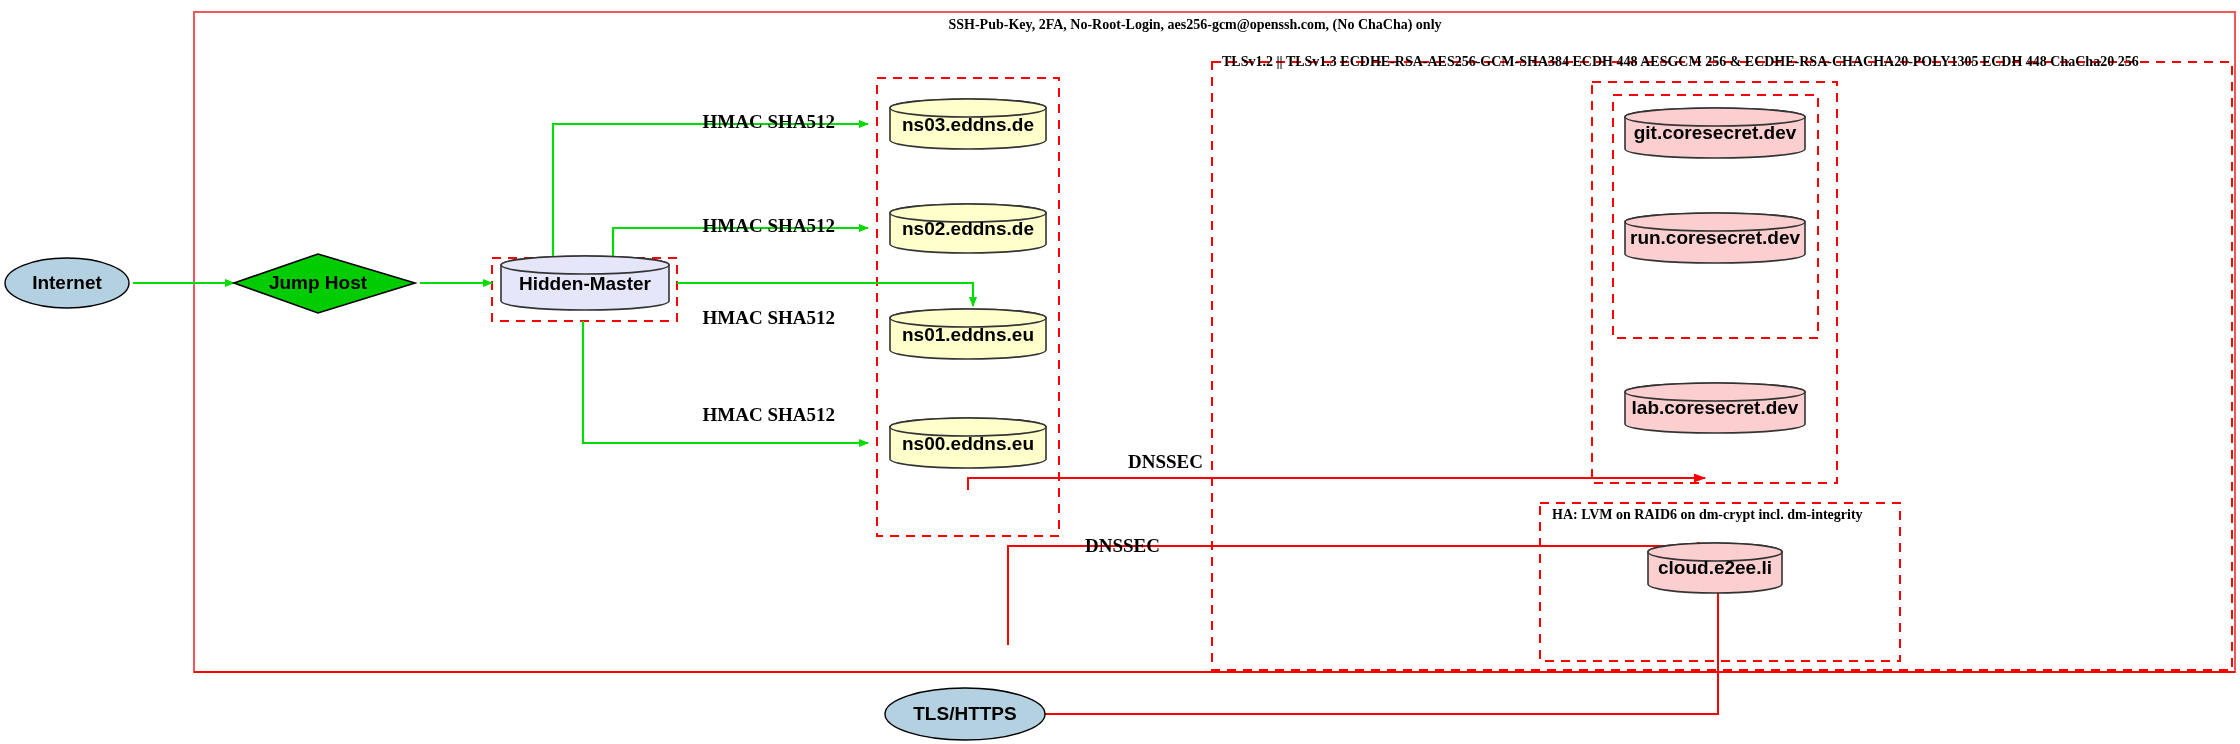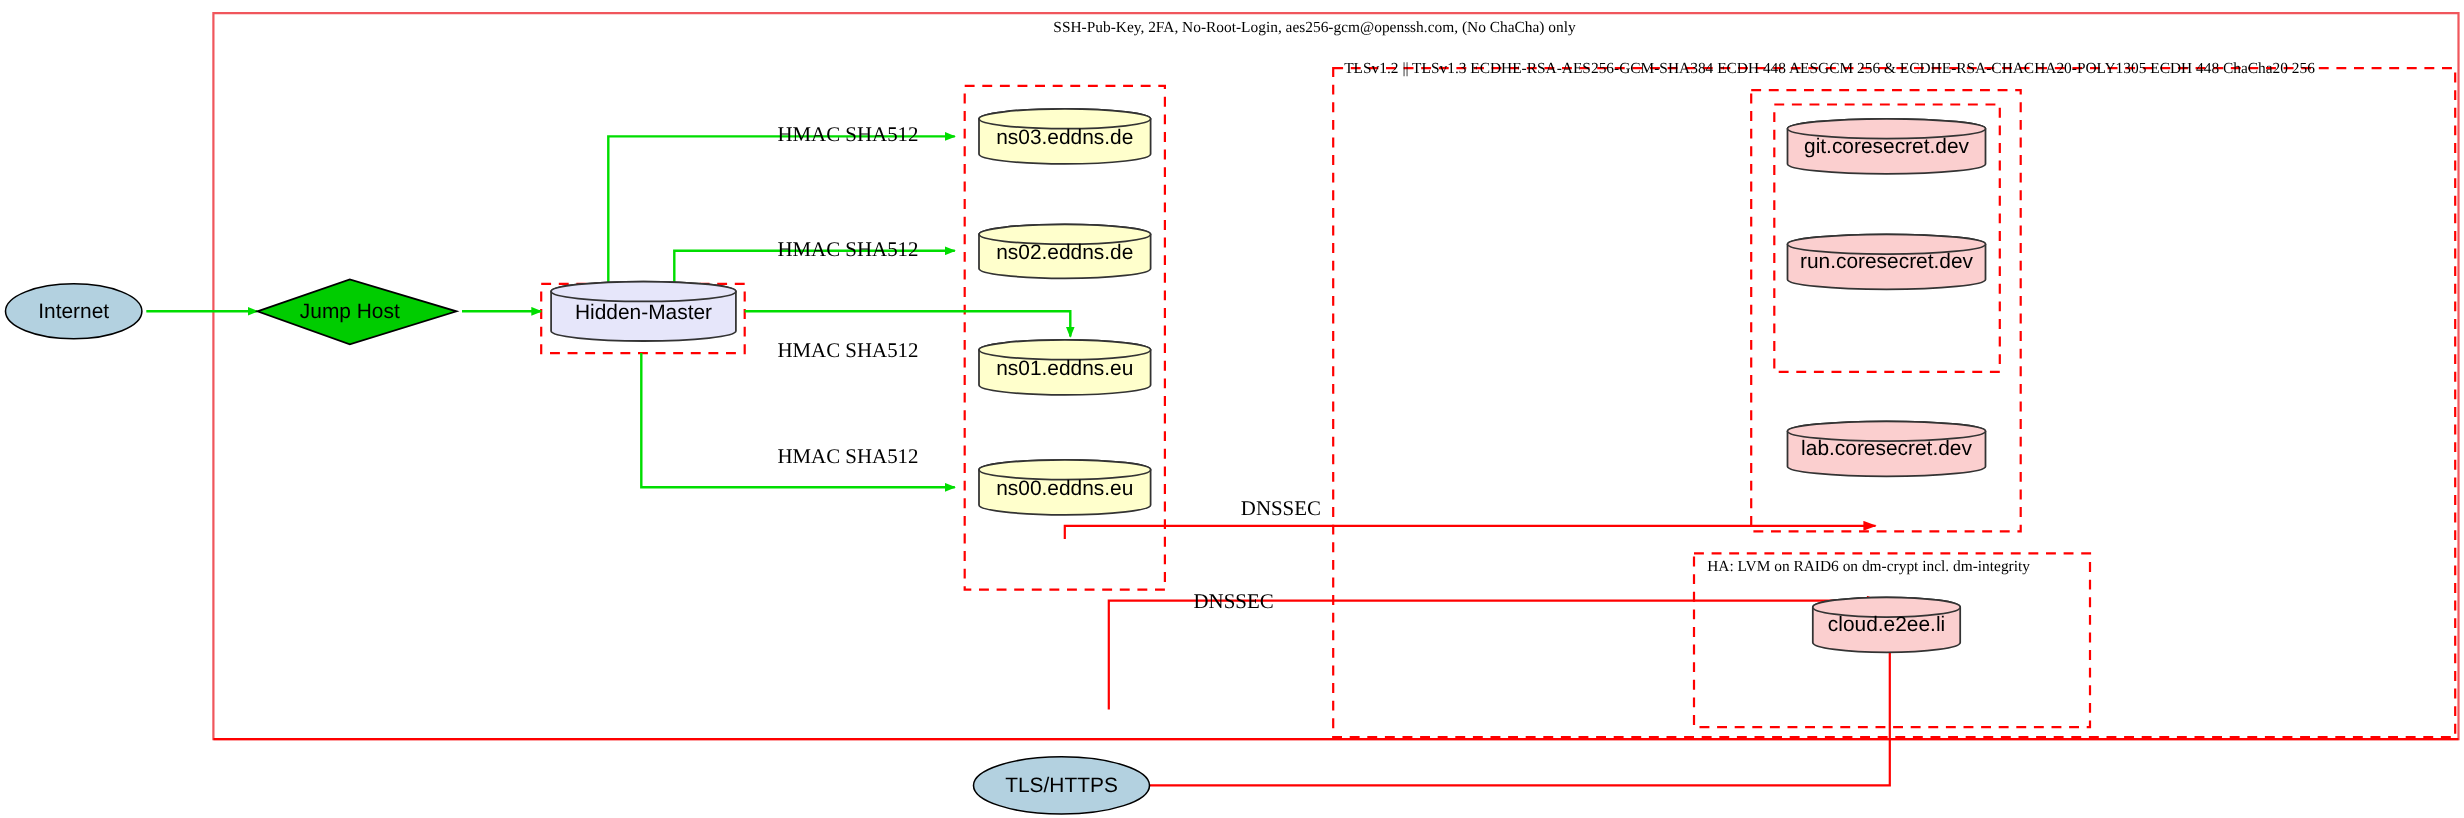--- a/index.html
+++ b/index.html
@@ -1,18 +1,18 @@
 <!DOCTYPE html>
 <html><head>
 <meta charset="utf-8">
 <style>
   html,body{margin:0;padding:0;background:#ffffff;}
   body{width:2240px;height:744px;overflow:hidden;
        font-family:"Liberation Sans",sans-serif;}
-  #stage{position:relative;width:1984px;height:744px;}
+  #stage{position:relative;width:1984px;height:744px;font-weight:bold;}
   svg.diagram{position:absolute;left:0;top:0;width:2240px;height:744px;}
   text{dominant-baseline:middle;}
   .serif-lbl{font-family:"Liberation Serif",serif;font-size:14px;fill:#000;}
   .serif-edge{font-family:"Liberation Serif",serif;font-size:19px;fill:#000;}
   .node-lbl{font-family:"Liberation Sans",sans-serif;font-size:19px;fill:#000;}
   .cluster{fill:none;stroke:#ff0000;stroke-width:2;stroke-dasharray:9,7;}
   .solidbox{fill:none;stroke:#f0565c;stroke-width:2;}
   .greenline{stroke:#00dd00;stroke-width:2.2;fill:none;}
   .redline{stroke:#ff0000;stroke-width:2;fill:none;}
 </style>

